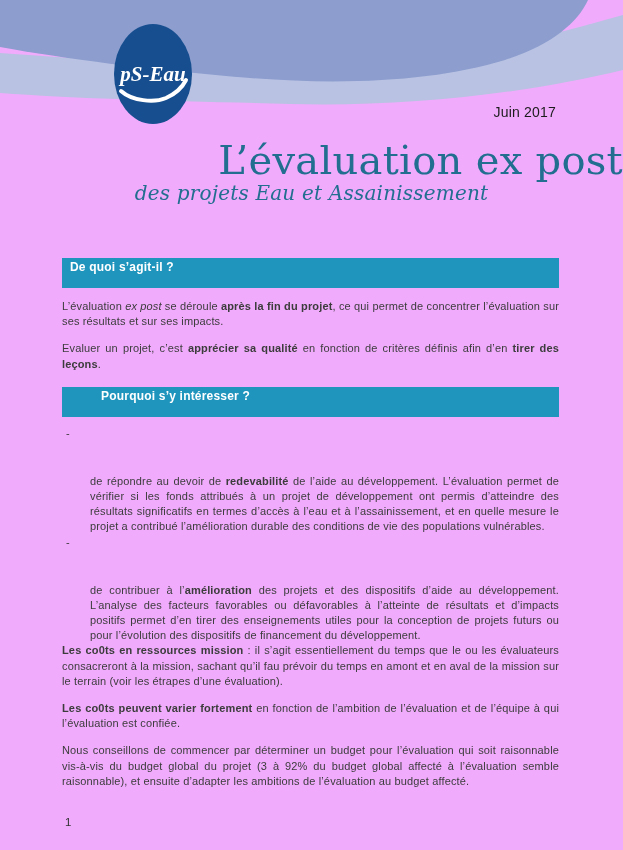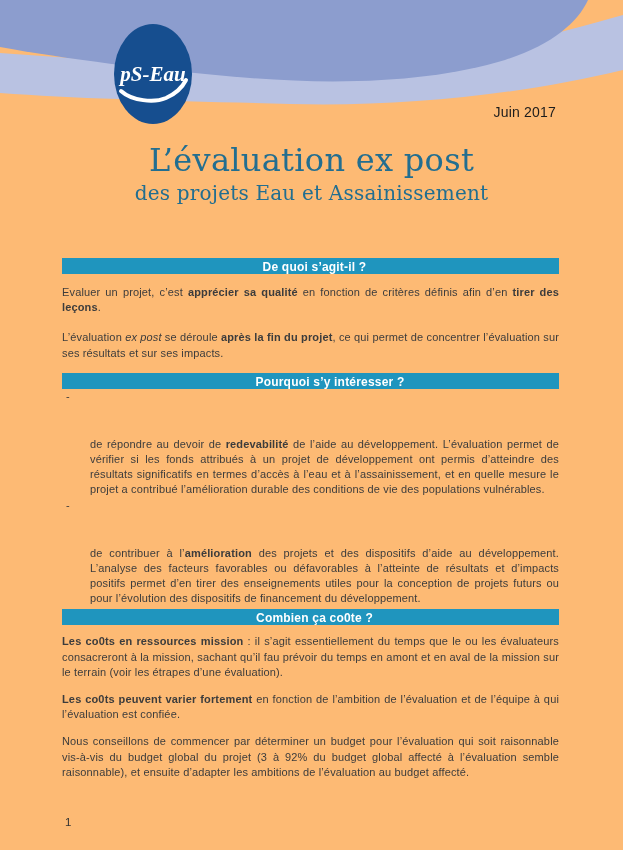--- a/index.html
+++ b/index.html
@@ -1,38 +1,38 @@
 <!DOCTYPE html>
 <html lang="fr" style="--wave-dark: #8C9DCE; --wave-light: #B9C2E2; --logo-blue: #164E8F; --title-teal: #226E90; --section-bar: #1F95BE; --body-text: #3C3C3C;"><head>
 <meta charset="utf-8">
 <style>
   html,body{margin:0;padding:0;background:#fff;}
-  .page{position:relative;width:623px;height:850px;background:#fdba74;overflow:hidden;
+  .page{position:relative;width:623px;height:850px;background:#f0abfc;overflow:hidden;
         font-family:"Liberation Sans",sans-serif;color:var(--body-text);}
   
   .wave-header{position:absolute;top:0;left:0;width:623px;height:132px;}
   
   .logo{position:absolute;top:22px;left:112px;width:82px;height:104px;}
   .logo text{font-family:"Liberation Serif",serif;font-style:italic;font-weight:700;
              font-size:21px;fill:#fff;}
   
   .date{position:absolute;top:104px;right:67px;font-size:14px;color:#1c1c1c;
         letter-spacing:.2px;}
   
   .title-block{position:absolute;top:140px;left:0;width:623px;text-align:center;
                color:var(--title-teal);font-family:"DejaVu Serif",serif;}
-  .title-main{font-size:32px;line-height:40px;letter-spacing:.3px;}
-  .title-sub{font-size:20px;line-height:26px;letter-spacing:.2px;}
+  .title-main{font-size:40px;line-height:40px;letter-spacing:.3px;text-align:right;}
+  .title-sub{font-size:20px;line-height:26px;letter-spacing:.2px;font-style:italic;}
   
   .content{position:absolute;top:258px;left:62px;width:497px;font-size:11px;
            line-height:15.2px;letter-spacing:.15px;}
   .section-bar{background:var(--section-bar);color:#fff;font-weight:700;font-size:12px;
-               height:16px;line-height:18px;padding-left:8px;letter-spacing:.2px;text-align:center;}
+               height:30px;line-height:18px;padding-left:8px;letter-spacing:.2px;}
   .bar-1{margin-bottom:11px;}
-  .bar-2{margin-top:10px;padding-left:39px;}
+  .bar-2{margin-top:10px;margin-bottom:9px;padding-left:39px;}
   .bar-3{margin-top:3px;margin-bottom:9px;}
   .para{margin:0 0 12px 0;text-align:justify;text-align-last:left;}
   .para.intro{margin-bottom:10px;}
   .p1{margin-bottom:15px;}
   .bullets{margin:0 0 0 0;}
   .bullet{display:flex;}
   .bullet-dash{flex:0 0 24px;padding-left:4px;}
   .bullet-text{flex:1;text-align:justify;text-align-last:left;margin-top:48px;}
   .b{font-weight:700;}
   .i{font-style:italic;}
@@ -58,40 +58,39 @@
 
   <div class="title-block">
     <div class="title-main">L’évaluation ex post</div>
     <div class="title-sub">des projets Eau et Assainissement</div>
   </div>
 
   <div class="content">
 
     <div>
       <div class="section-bar bar-1">De quoi s’agit-il ?</div>
+      <p class="para"><span>L’évaluation </span><span class="i">ex post</span><span> se déroule </span><span class="b">après la fin du projet</span><span>, ce qui permet de concentrer l’évaluation sur ses résultats et sur ses impacts.</span></p>
       <p class="para p1"><span>Evaluer un projet, c’est </span><span class="b">apprécier sa qualité</span><span> en fonction de critères définis afin d’en </span><span class="b">tirer des leçons</span><span>.</span></p>
-      <p class="para"><span>L’évaluation </span><span class="i">ex post</span><span> se déroule </span><span class="b">après la fin du projet</span><span>, ce qui permet de concentrer l’évaluation sur ses résultats et sur ses impacts.</span></p>
     </div>
 
     <div>
       <div class="section-bar bar-2">Pourquoi s’y intéresser ?</div>
       <div class="bullets">
         <div class="bullet">
           <span class="bullet-dash">-</span>
           <span class="bullet-text"><span>de répondre au devoir de </span><span class="b">redevabilité</span><span> de l’aide au développement. L’évaluation permet de vérifier si les fonds attribués à un projet de développement ont permis d’atteindre des résultats significatifs en termes d’accès à l’eau et à l’assainissement, et en quelle mesure le projet a contribué l’amélioration durable des conditions de vie des populations vulnérables.</span></span>
         </div>
         <div class="bullet">
           <span class="bullet-dash">-</span>
           <span class="bullet-text"><span>de contribuer à l’</span><span class="b">amélioration</span><span> des projets et des dispositifs d’aide au développement. L’analyse des facteurs favorables ou défavorables à l’atteinte de résultats et d’impacts positifs permet d’en tirer des enseignements utiles pour la conception de projets futurs ou pour l’évolution des dispositifs de financement du développement.</span></span>
         </div>
       </div>
     </div>
 
     <div>
-      <div class="section-bar bar-3">Combien ça co0te ?</div>
       <p class="para"><span class="b">Les co0ts en ressources mission</span><span> : il s’agit essentiellement du temps que le ou les évaluateurs consacreront à la mission, sachant qu’il fau prévoir du temps en amont et en aval de la mission sur le terrain (voir les étrapes d’une évaluation).</span></p>
       <p class="para"><span class="b">Les co0ts peuvent varier fortement</span><span> en fonction de l’ambition de l’évaluation et de l’équipe à qui l’évaluation est confiée.</span></p>
       <p class="para"><span>Nous conseillons de commencer par déterminer un budget pour l’évaluation qui soit raisonnable vis-à-vis du budget global du projet (3 à 92% du budget global affecté à l’évaluation semble raisonnable), et ensuite d’adapter les ambitions de l’évaluation au budget affecté.</span></p>
     </div>
 
   </div>
 
   <div class="page-number">1</div>
 
 </div>

